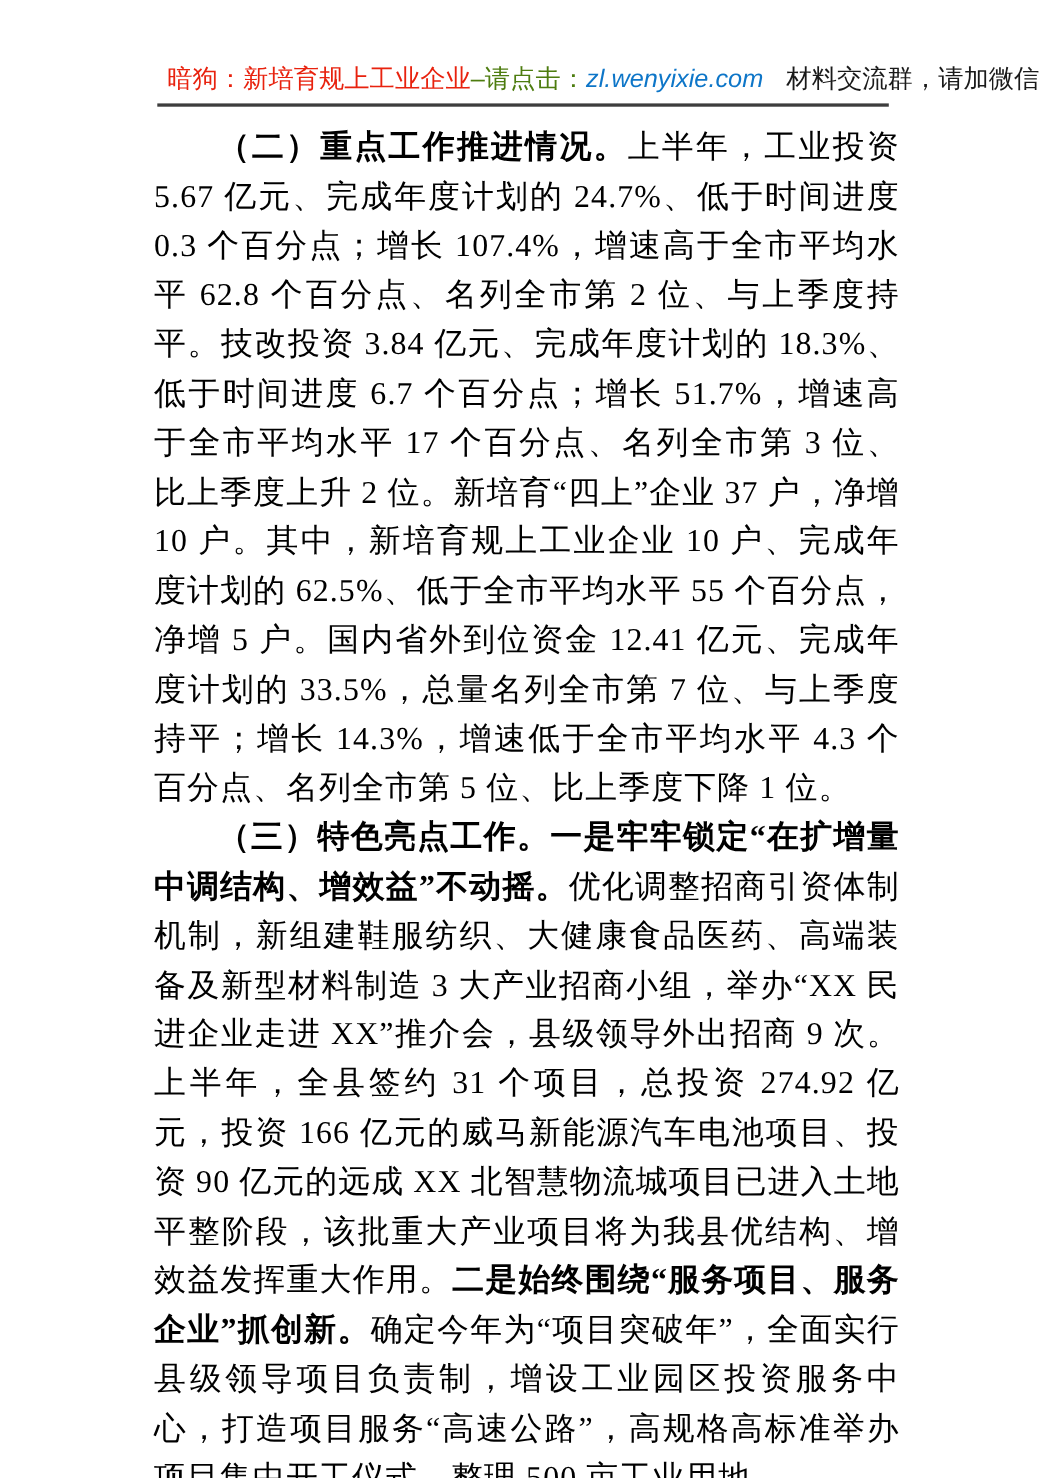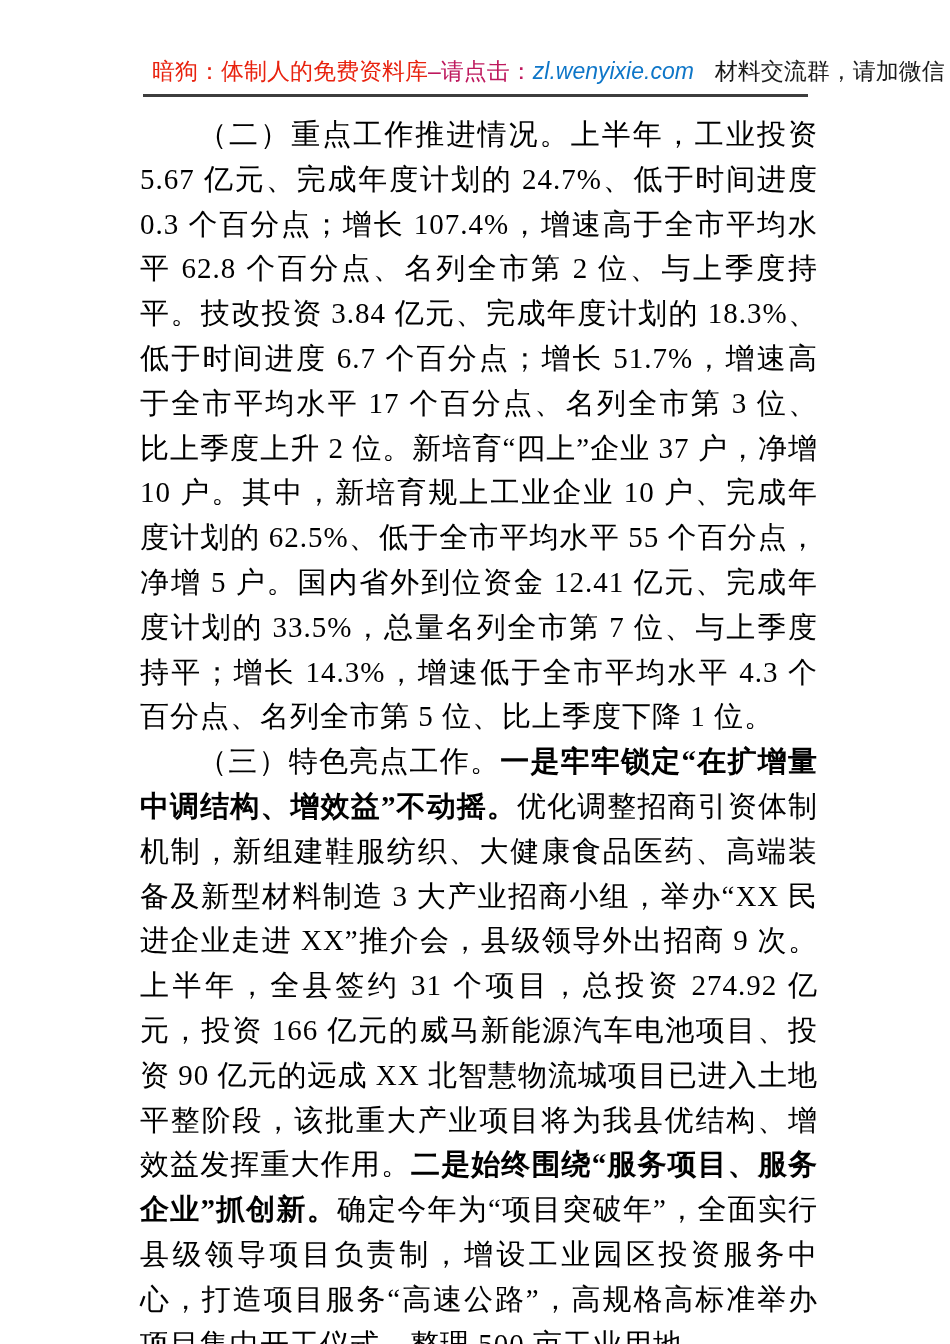--- a/index.html
+++ b/index.html
@@ -24,51 +24,51 @@
     padding-bottom: 8px;
   }
   .header-line {
     font-family: "Liberation Sans", sans-serif;
     font-size: 23px;
     line-height: 30px;
     white-space: nowrap;
     color: #1a1a1a;
   }
   .brand  { color: var(--brand-color, #e8220e); padding-left: 9px; }
-  .click  { color: #be185d; }
+  .click  { color: #4d7c0f; }
   .link   { color: var(--link-color, #0e76c8); text-decoration: none; font-style: italic; }
   .wechat { color: #1a1a1a; margin-left: 21px; }
 
   
   .doc {
     position: absolute;
     left: 140px; top: 112px;
     width: 678px;
     font-size: 29px;
     line-height: 44.8px;
     letter-spacing: 1px;
     color: #000000;
     text-align: justify;
     text-justify: inter-ideograph;
   }
   .doc p {
     margin: 0;
     text-indent: 2em;
   }
-  .lead { font-weight: normal; }
+  .lead { font-weight: bold; }
   .bold { font-weight: bold; }
 </style>
 </head>
 <body>
 
 <div class="page">
 
   <div class="header">
     <div class="header-line">
-      <span class="brand">暗狗：体制人的免费资料库</span><span class="click">–请点击：</span><a class="link" href="#">zl.wenyixie.com</a><span class="wechat">材料交流群，请加微信 tizhisiri</span>
+      <span class="brand">暗狗：新培育规上工业企业</span><span class="click">–请点击：</span><a class="link" href="#">zl.wenyixie.com</a><span class="wechat">材料交流群，请加微信 tizhisiri</span>
     </div>
   </div>
 
   <div class="doc">
     <p>
       <span class="lead">（二）重点工作推进情况。</span><span>上半年，工业投资 5.67 亿元、完成年度计划的 24.7%、低于时间进度 0.3 个百分点；增长 107.4%，增速高于全市平均水平 62.8 个百分点、名列全市第 2 位、与上季度持平。技改投资 3.84 亿元、完成年度计划的 18.3%、低于时间进度 6.7 个百分点；增长 51.7%，增速高于全市平均水平 17 个百分点、名列全市第 3 位、比上季度上升 2 位。新培育“四上”企业 37 户，净增 10 户。其中，新培育规上工业企业 10 户、完成年度计划的 62.5%、低于全市平均水平 55 个百分点，净增 5 户。国内省外到位资金 12.41 亿元、完成年度计划的 33.5%，总量名列全市第 7 位、与上季度持平；增长 14.3%，增速低于全市平均水平 4.3 个百分点、名列全市第 5 位、比上季度下降 1 位。</span>
     </p>
     <p>
       <span class="lead">（三）特色亮点工作。</span><span class="bold">一是牢牢锁定“在扩增量中调结构、增效益”不动摇。</span><span>优化调整招商引资体制机制，新组建鞋服纺织、大健康食品医药、高端装备及新型材料制造 3 大产业招商小组，举办“XX 民进企业走进 XX”推介会，县级领导外出招商 9 次。上半年，全县签约 31 个项目，总投资 274.92 亿元，投资 166 亿元的威马新能源汽车电池项目、投资 90 亿元的远成 XX 北智慧物流城项目已进入土地平整阶段，该批重大产业项目将为我县优结构、增效益发挥重大作用。</span><span class="bold">二是始终围绕“服务项目、服务企业”抓创新。</span><span>确定今年为“项目突破年”，全面实行县级领导项目负责制，增设工业园区投资服务中心，打造项目服务“高速公路”，高规格高标准举办项目集中开工仪式。整理 500 亩工业用地，</span>
     </p>

